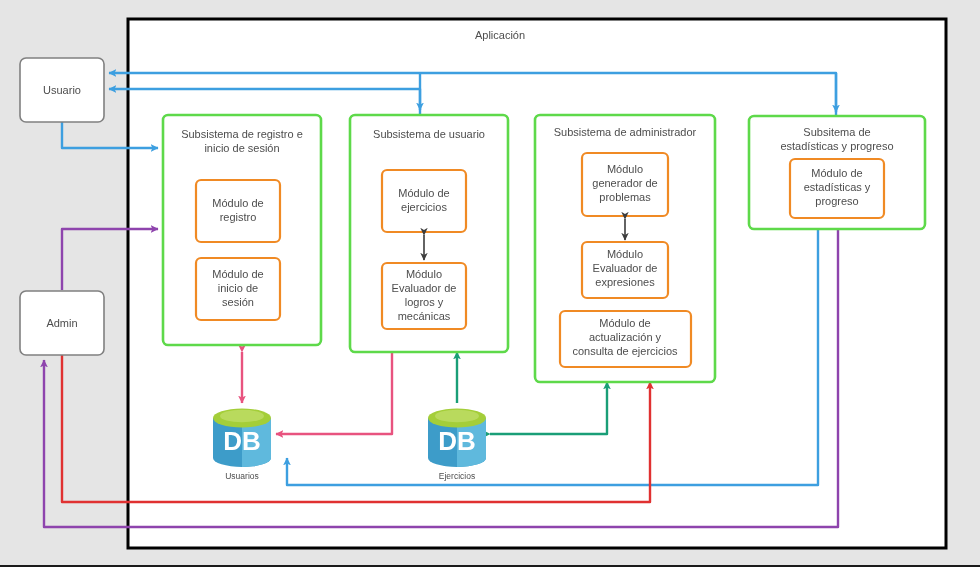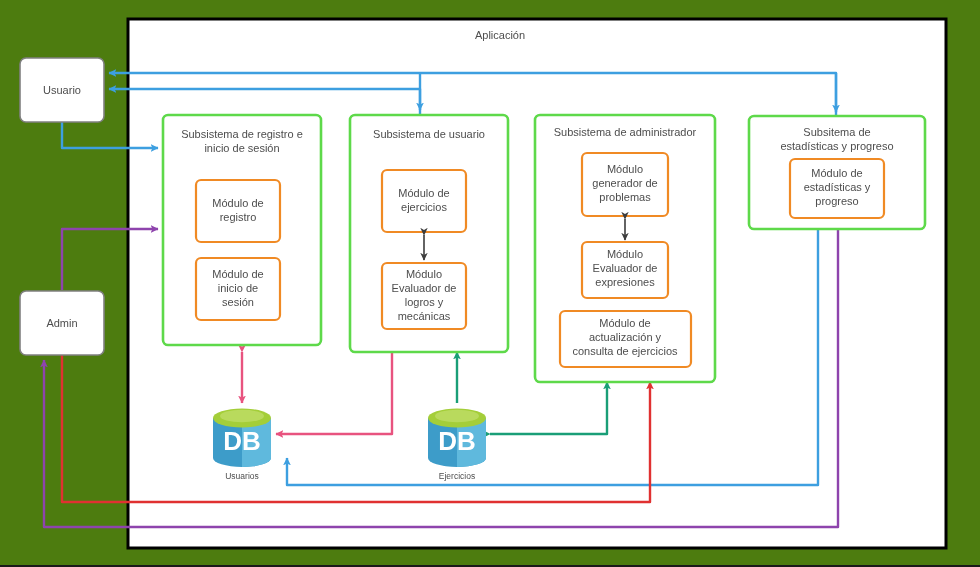--- a/index.html
+++ b/index.html
@@ -4,21 +4,21 @@
 <style>
   html, body {
     margin: 0;
     padding: 0;
     background: #ffffff;
   }
   #canvas {
     position: relative;
     width: 980px;
     height: 567px;
-    background: #4d7c0f;
+    background: #e5e5e5;
     font-family: "Liberation Sans", sans-serif;
     overflow: hidden;
   }
   svg#diagram {
     position: absolute;
     left: 0;
     top: 0;
     width: 980px;
     height: 567px;
   }

